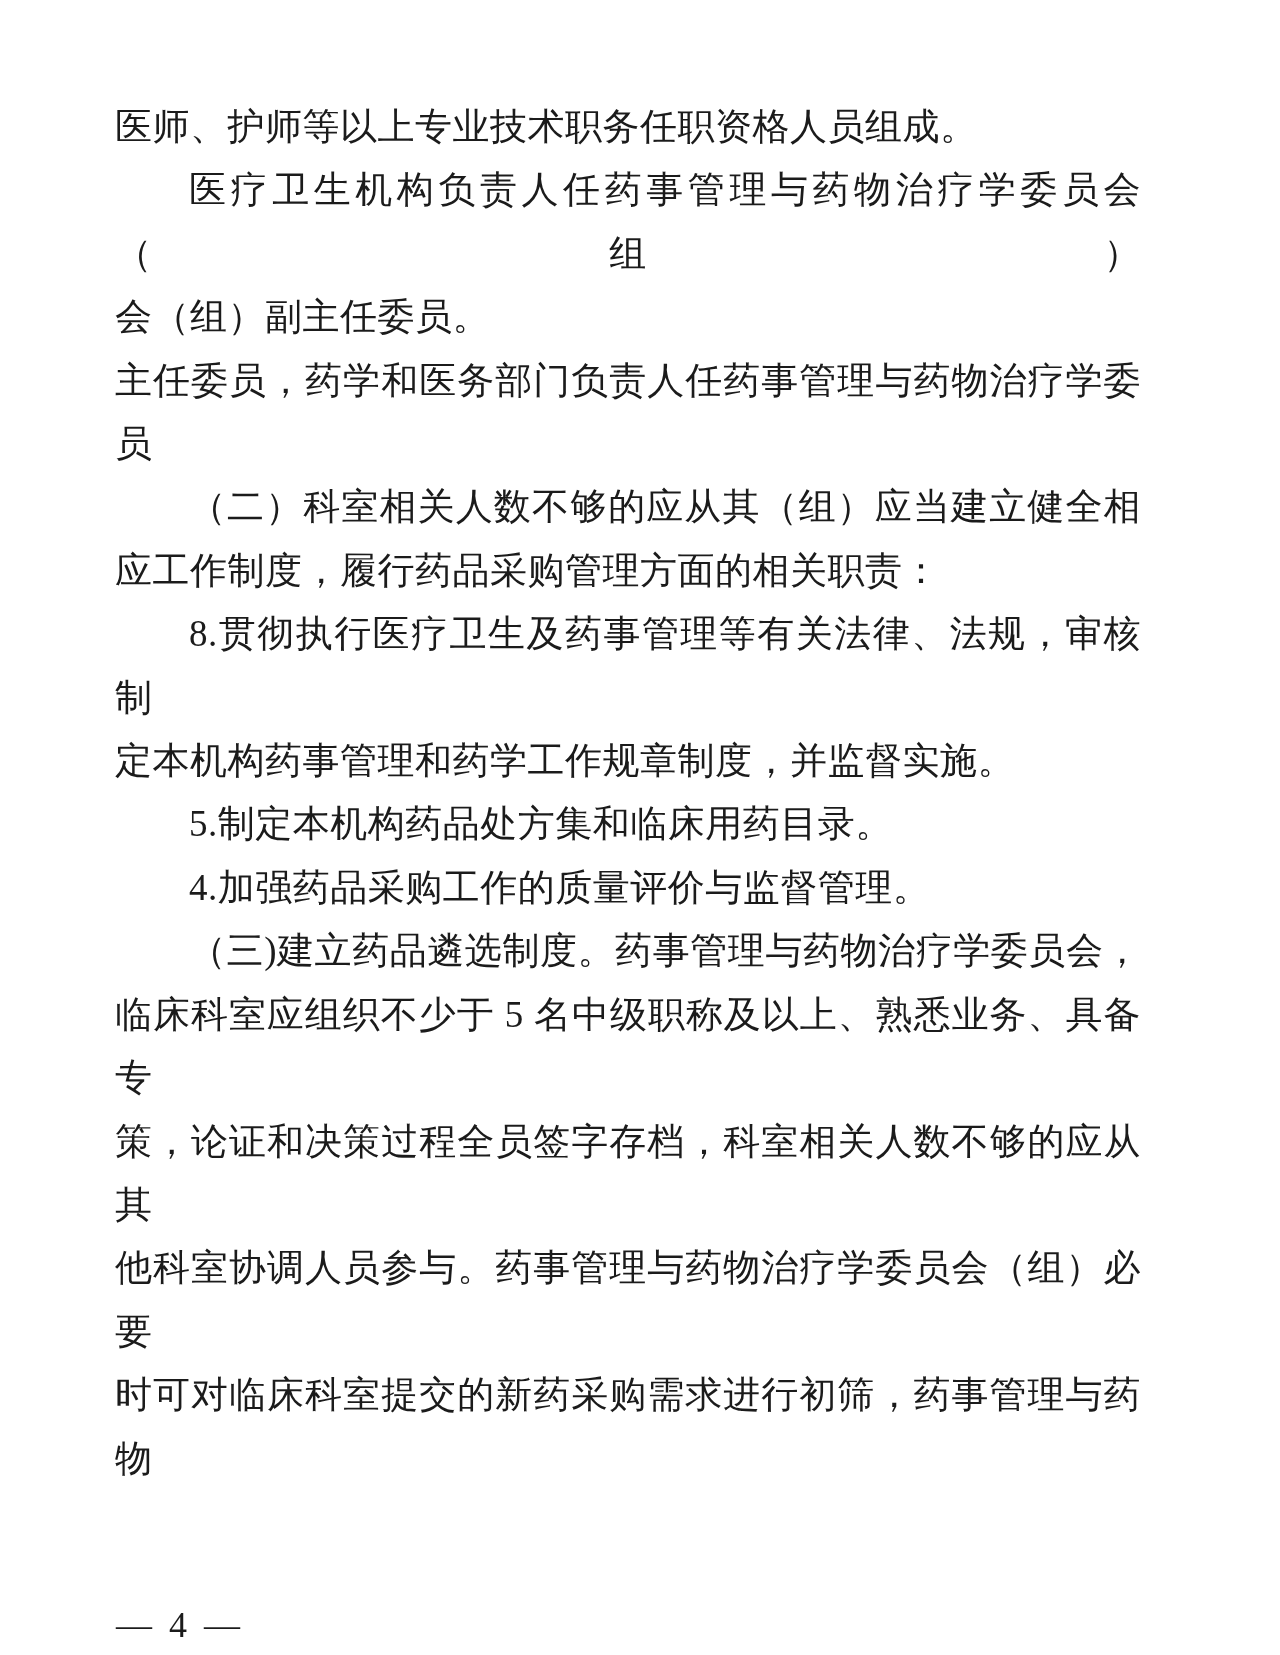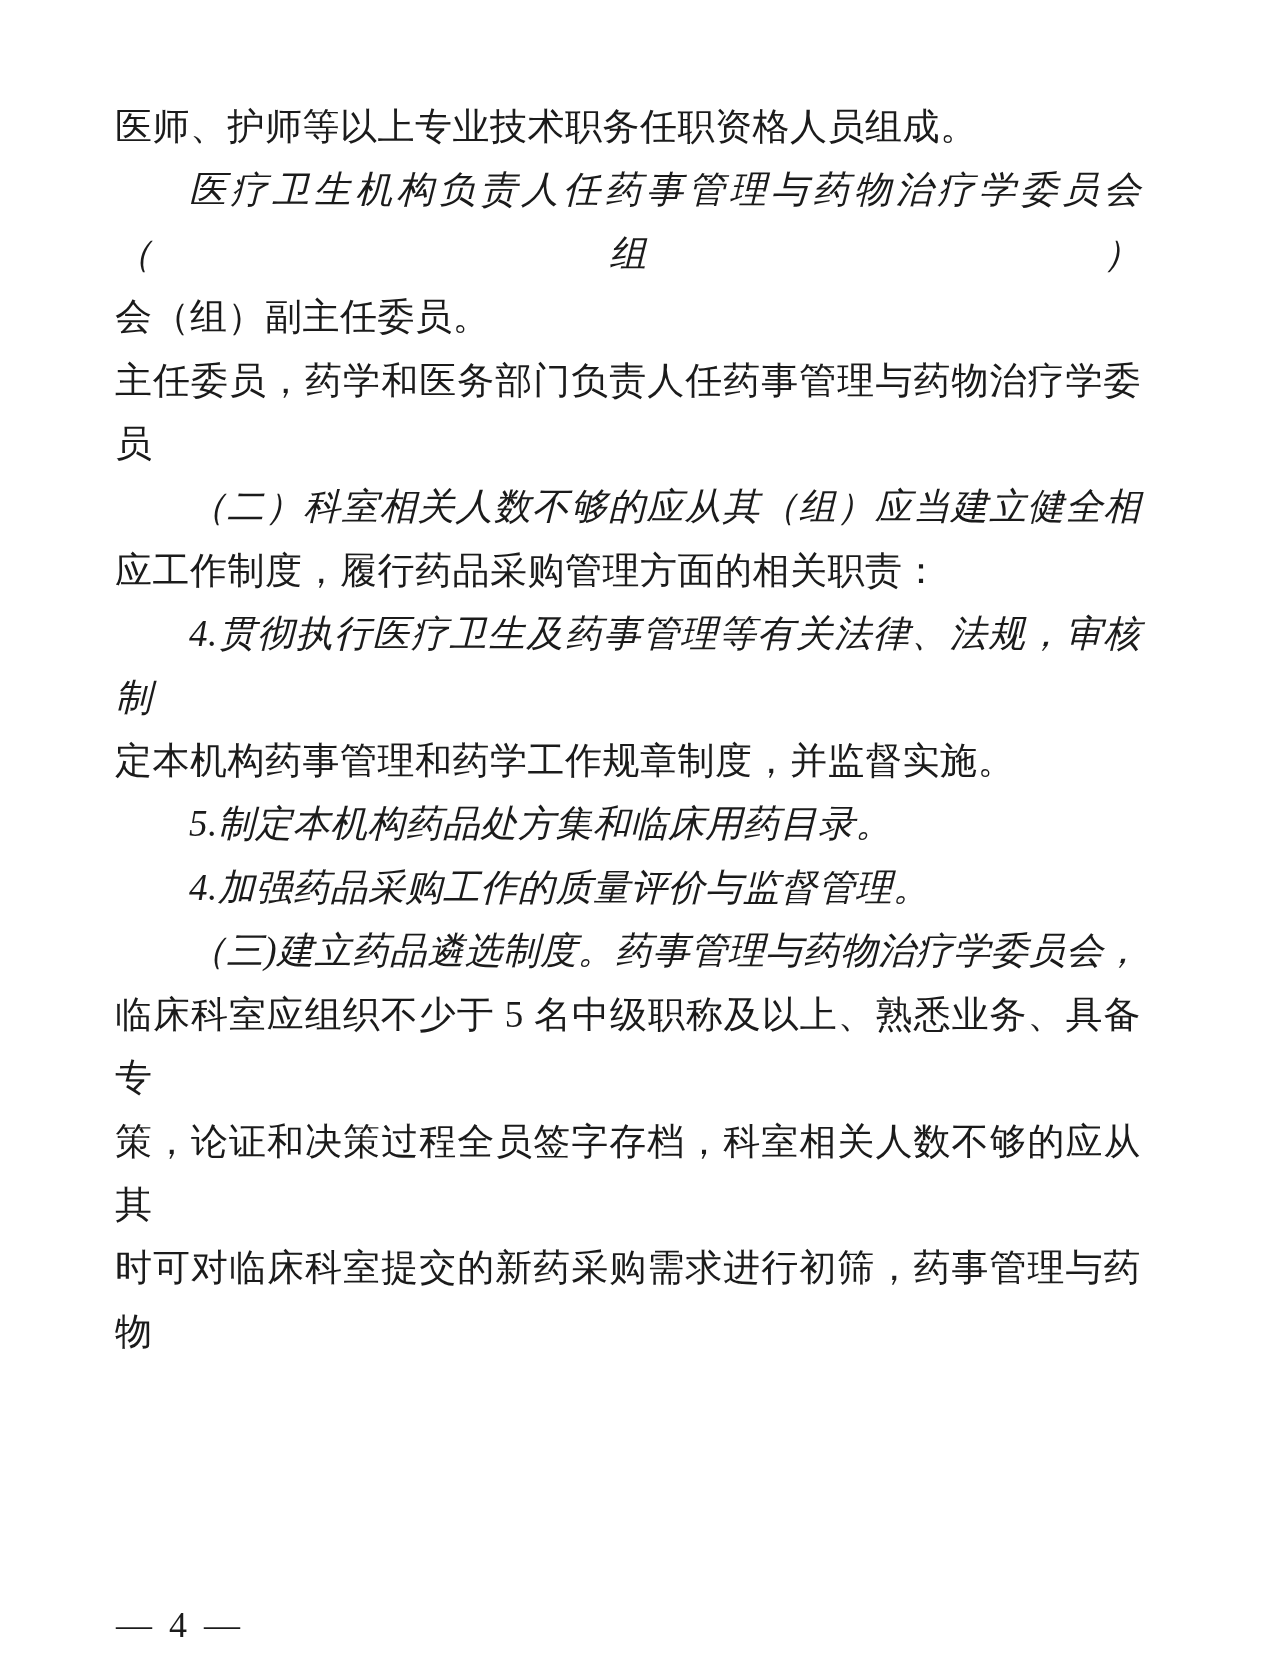--- a/index.html
+++ b/index.html
@@ -28,21 +28,21 @@
     width: 1026px;
     font-size: 37px;
     line-height: 63.4px;
     letter-spacing: 0.5px;
   }
   .line {
     white-space: pre-wrap;
     min-height: 63.4px;
   }
   
-  .ind { text-indent: 2em; font-style: italic; }
+  .ind { text-indent: 2em; }
   
   .jst {
     text-align: justify;
     text-align-last: justify;
   }
   .page-number {
     position: absolute;
     left: 116px;
     top: 1604px;
     font-size: 36px;
@@ -55,26 +55,27 @@
 
 <div class="page">
 
   <div class="text-block">
     <div class="line">医师、护师等以上专业技术职务任职资格人员组成。</div>
     <div class="line ind jst">医疗卫生机构负责人任药事管理与药物治疗学委员会（组）</div>
     <div class="line">会（组）副主任委员。</div>
     <div class="line jst">主任委员，药学和医务部门负责人任药事管理与药物治疗学委员</div>
     <div class="line ind jst">（二）科室相关人数不够的应从其（组）应当建立健全相</div>
     <div class="line">应工作制度，履行药品采购管理方面的相关职责：</div>
-    <div class="line ind jst">4.贯彻执行医疗卫生及药事管理等有关法律、法规，审核制</div>
+    <div class="line ind jst">8.贯彻执行医疗卫生及药事管理等有关法律、法规，审核制</div>
     <div class="line">定本机构药事管理和药学工作规章制度，并监督实施。</div>
     <div class="line ind">5.制定本机构药品处方集和临床用药目录。</div>
     <div class="line ind">4.加强药品采购工作的质量评价与监督管理。</div>
     <div class="line ind jst">（三)建立药品遴选制度。药事管理与药物治疗学委员会，</div>
     <div class="line jst">临床科室应组织不少于 5 名中级职称及以上、熟悉业务、具备专</div>
     <div class="line jst">策，论证和决策过程全员签字存档，科室相关人数不够的应从其</div>
+    <div class="line jst">他科室协调人员参与。药事管理与药物治疗学委员会（组）必要</div>
     <div class="line jst">时可对临床科室提交的新药采购需求进行初筛，药事管理与药物</div>
 
   </div>
 
   <div class="page-number">— 4 —</div>
 
 </div>
 
 </body></html>

